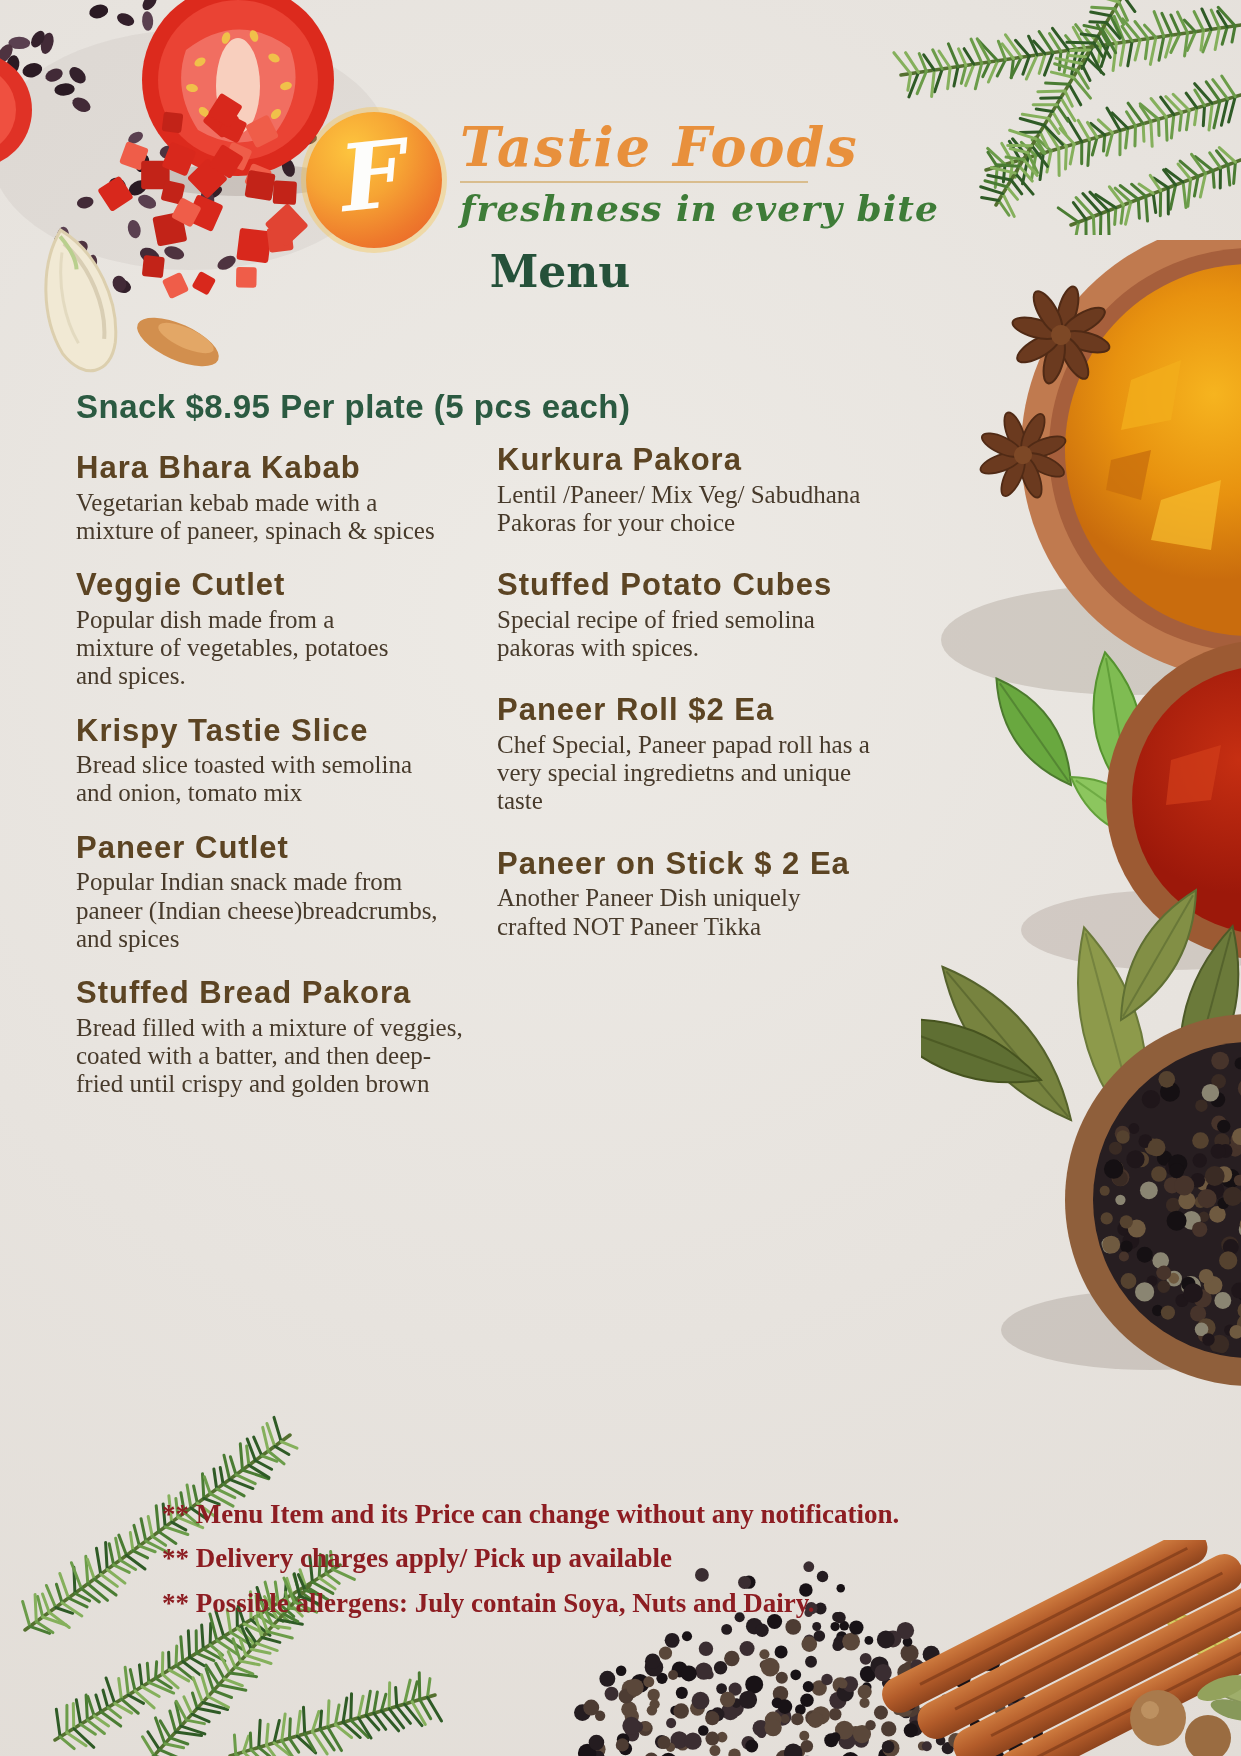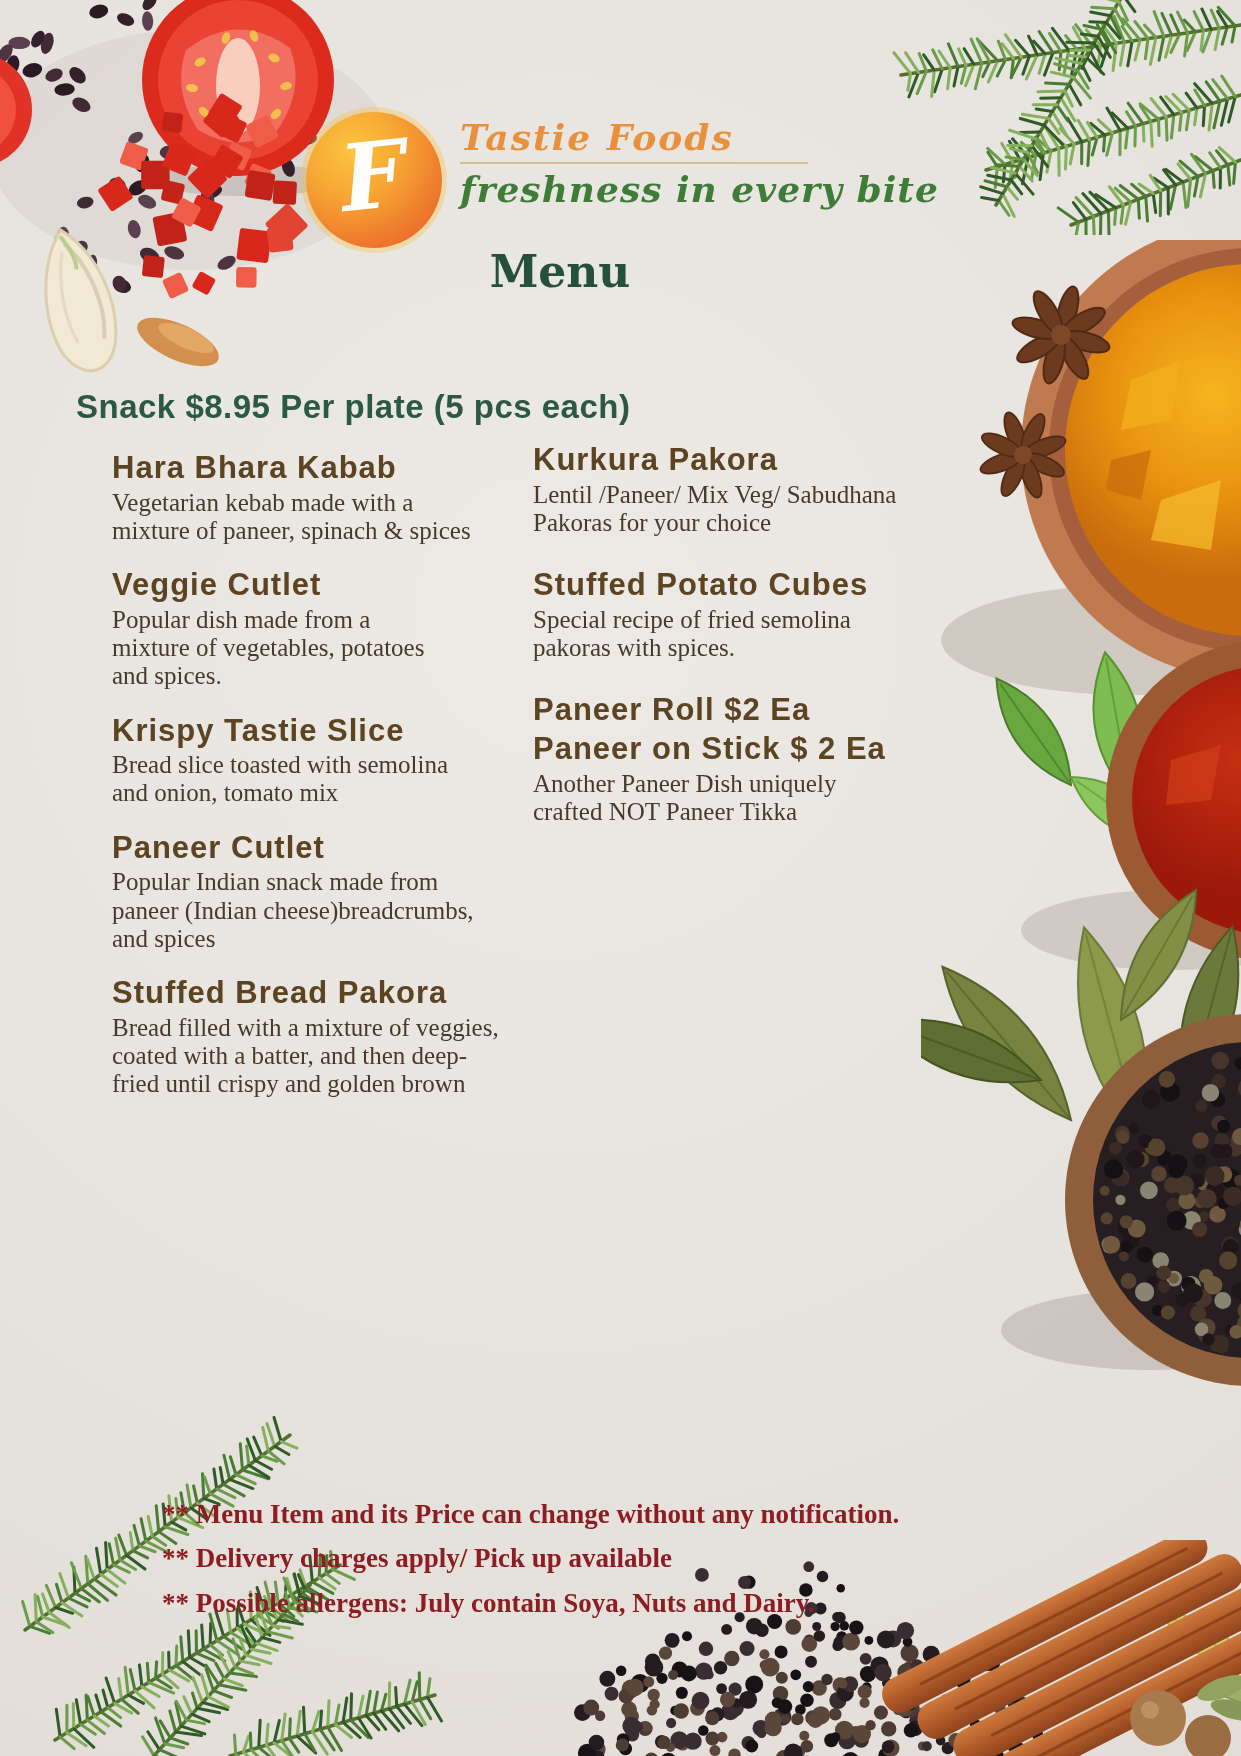--- a/index.html
+++ b/index.html
@@ -19,37 +19,37 @@
     box-shadow:0 0 0 5px rgba(248,191,60,.35);
     display:flex;align-items:center;justify-content:center;z-index:2;
   }
   .logo-letter{
     font-family:"DejaVu Serif",serif;font-style:italic;font-weight:bold;
     color:#fdfdfb;font-size:92px;line-height:1;transform:rotate(-6deg) translateY(-4px);
   }
   .brand-text{position:absolute;left:460px;top:118px;z-index:2;}
   .brand-name{
     font-family:"DejaVu Serif",serif;font-style:italic;font-weight:bold;
-    color:#e8903c;font-size:36px;letter-spacing:2px;line-height:1.1;white-space:nowrap;
+    color:#e8903c;font-size:54px;letter-spacing:2px;line-height:1.1;white-space:nowrap;
   }
   .brand-rule{width:348px;height:0;border-bottom:2px solid #d9bd8e;margin-top:4px;}
   .brand-tagline{
     font-family:"DejaVu Serif",serif;font-style:italic;font-weight:bold;
     color:#3e7c38;font-size:36px;margin-top:4px;letter-spacing:1px;white-space:nowrap;
   }
   .menu-title{
     position:absolute;left:320px;top:246px;width:480px;text-align:center;z-index:2;
     font-family:"DejaVu Serif",serif;font-weight:bold;color:#25513a;font-size:44px;margin:0;
   }
   .section-heading{
     position:absolute;left:76px;top:388px;z-index:2;margin:0;
     font-family:"Liberation Sans",sans-serif;font-weight:700;
     color:#2b5a41;font-size:33px;letter-spacing:.5px;white-space:nowrap;text-align:right;
   }
-  .col{position:absolute;z-index:2;margin-left:36px;}
+  .col{position:absolute;z-index:2;}
   .col-left{left:76px;top:450px;width:440px;}
   .col-right{left:497px;top:442px;width:450px;}
   .item-title{
     font-family:"Liberation Sans",sans-serif;font-weight:700;color:#5c4423;
     font-size:31px;letter-spacing:1px;margin:0 0 3px 0;line-height:1.15;white-space:nowrap;
   }
   .item-desc{
     font-family:"Liberation Serif","DejaVu Serif",serif;color:#473a2b;
     font-size:25px;line-height:1.13;margin:0 0 22px 0;white-space:pre-line;
   }
@@ -1490,20 +1490,23 @@
       <p class="item-desc">Lentil /Paneer/ Mix Veg/ Sabudhana
 Pakoras for your choice</p>
     </div>
     <div>
       <h3 class="item-title">Stuffed Potato Cubes</h3>
       <p class="item-desc">Special recipe of fried semolina
 pakoras with spices.</p>
     </div>
     <div>
       <h3 class="item-title">Paneer Roll $2 Ea</h3>
+      <p class="item-desc">Chef Special, Paneer papad roll  has a
+very special ingredietns and unique
+taste</p>
     </div>
     <div>
       <h3 class="item-title">Paneer on Stick $ 2 Ea</h3>
       <p class="item-desc">Another Paneer Dish uniquely
 crafted  NOT Paneer Tikka</p>
     </div>
   </div>
 
   <div class="footnotes">
     <p class="footnote">** Menu Item and its Price can change without any notification.</p>

